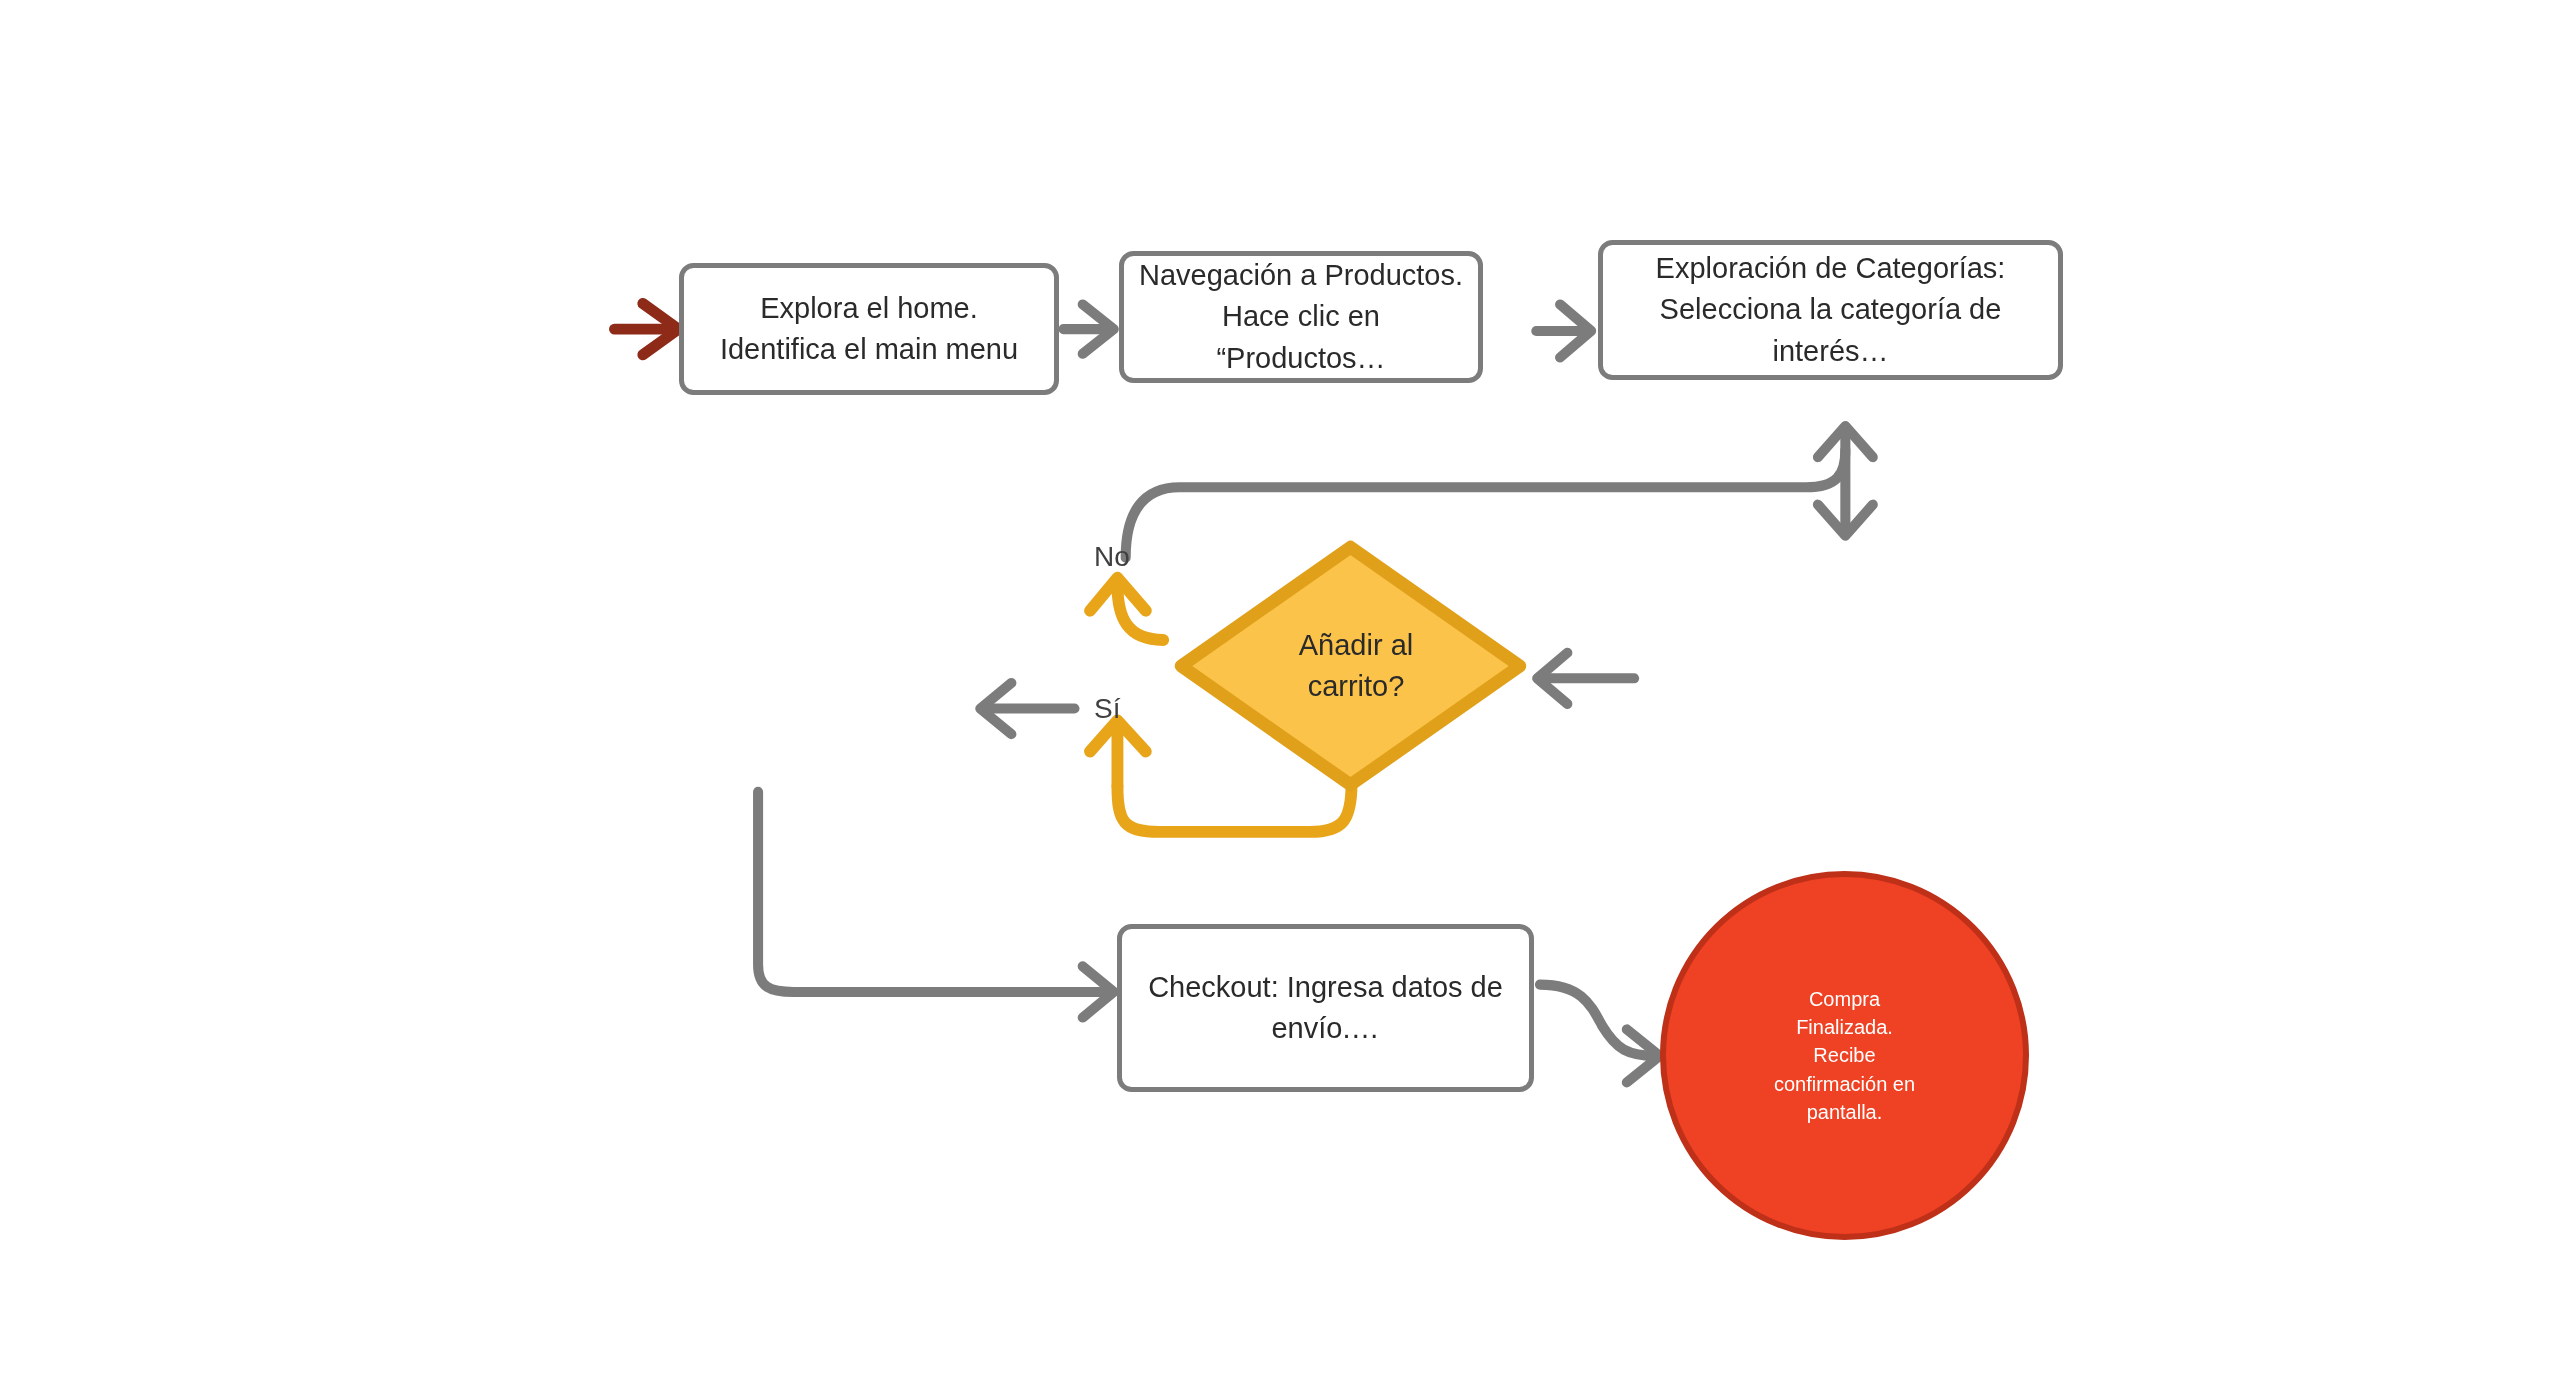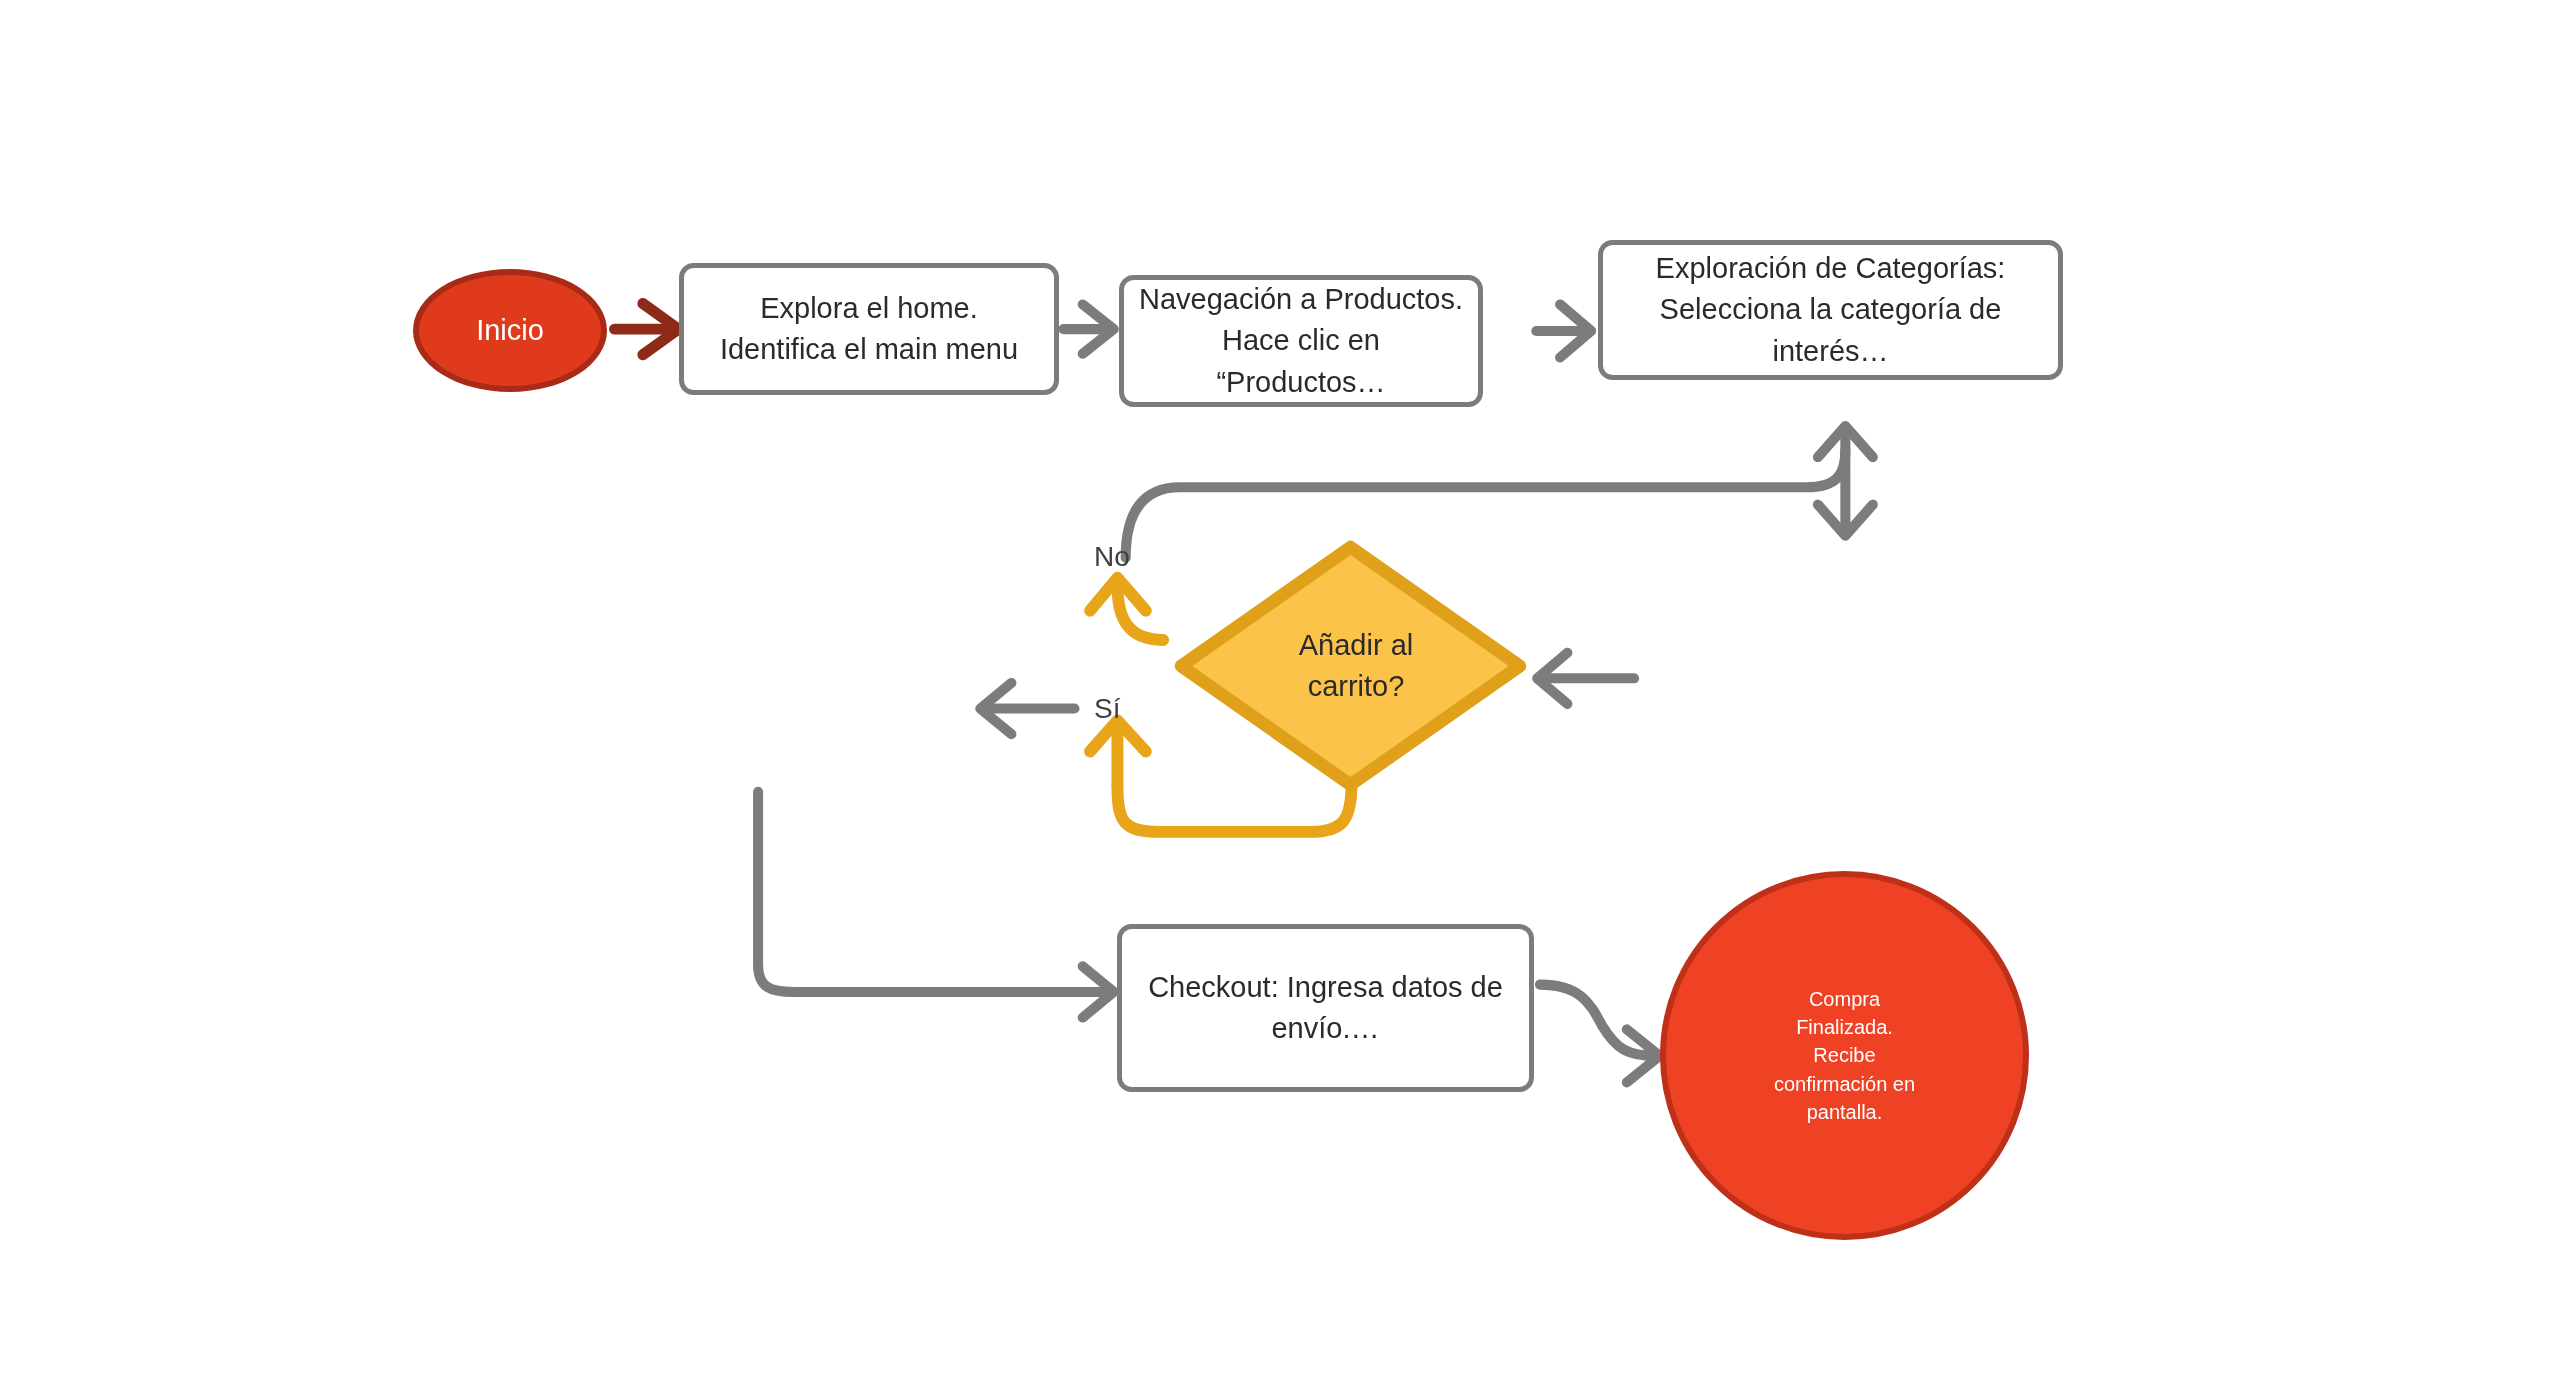--- a/index.html
+++ b/index.html
@@ -146,30 +146,27 @@
       <path d="M 829 866 L 829 1055 C 829 1080 842 1085 868 1085 L 1205 1085" fill="none" stroke="#7c7c7c" stroke-width="11" stroke-linecap="round"></path>
       <path d="M 1184 1057 L 1218 1085 L 1184 1113" fill="none" stroke="#7c7c7c" stroke-width="11" stroke-linecap="round" stroke-linejoin="round"></path>
     </g>
 
     <g>
       <path d="M 1684 1077 C 1730 1077 1740 1100 1752 1122 C 1768 1148 1780 1155 1812 1155" fill="none" stroke="#7c7c7c" stroke-width="11" stroke-linecap="round"></path>
       <path d="M 1779 1126 L 1815 1155 L 1779 1184" fill="none" stroke="#7c7c7c" stroke-width="11" stroke-linecap="round" stroke-linejoin="round"></path>
     </g>
   </svg>
 
-  <div class="node n-start" style="left:413px; top:269px; width:194px; height:123px;">
-    <span class="node-text">Inicio</span>
-  </div>
 
   <div class="node n-process" style="left:679px; top:263px; width:380px; height:132px;">
     <span class="node-text">Explora el home.
 Identifica el main menu</span>
   </div>
 
-  <div class="node n-process" style="left:1119px; top:275px; width:364px; height:132px;">
+  <div class="node n-process" style="left:1119px; top:251px; width:364px; height:132px;">
     <span class="node-text">Navegación a Productos.
 Hace clic en “Productos…</span>
   </div>
 
   <div class="node n-process" style="left:1598px; top:240px; width:465px; height:140px;">
     <span class="node-text">Exploración de Categorías:
 Selecciona la categoría de
 interés…</span>
   </div>
 

